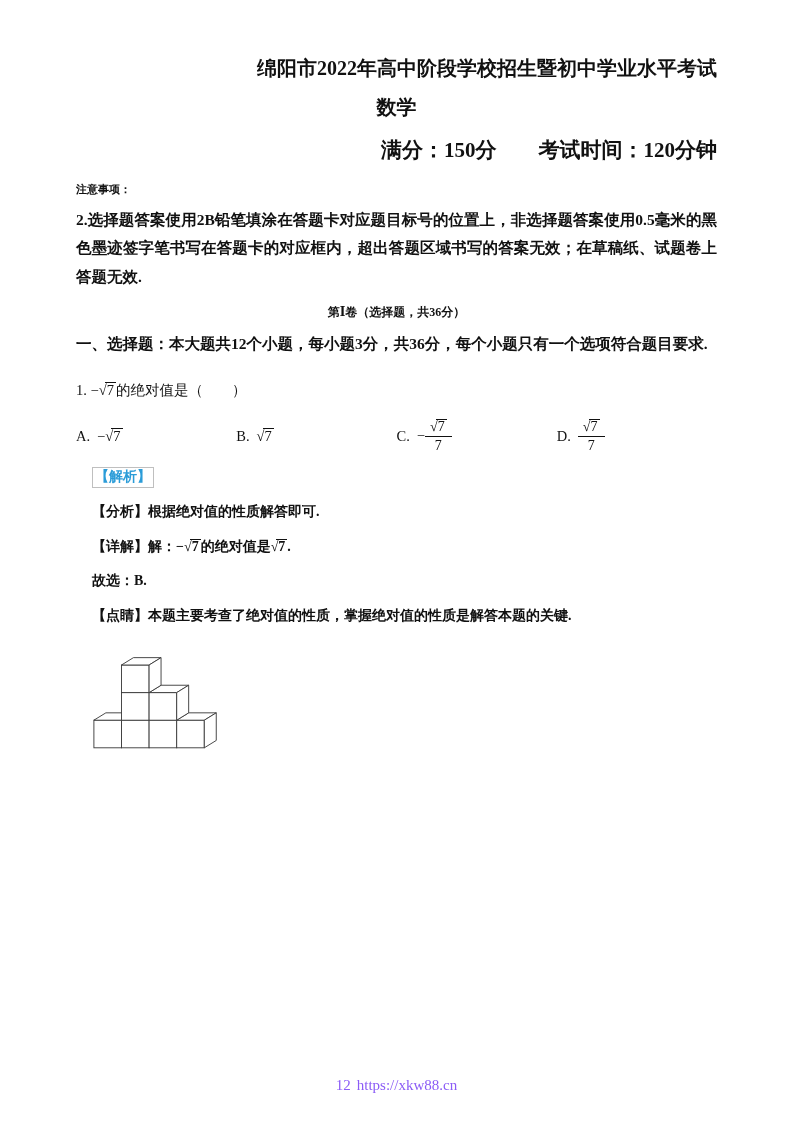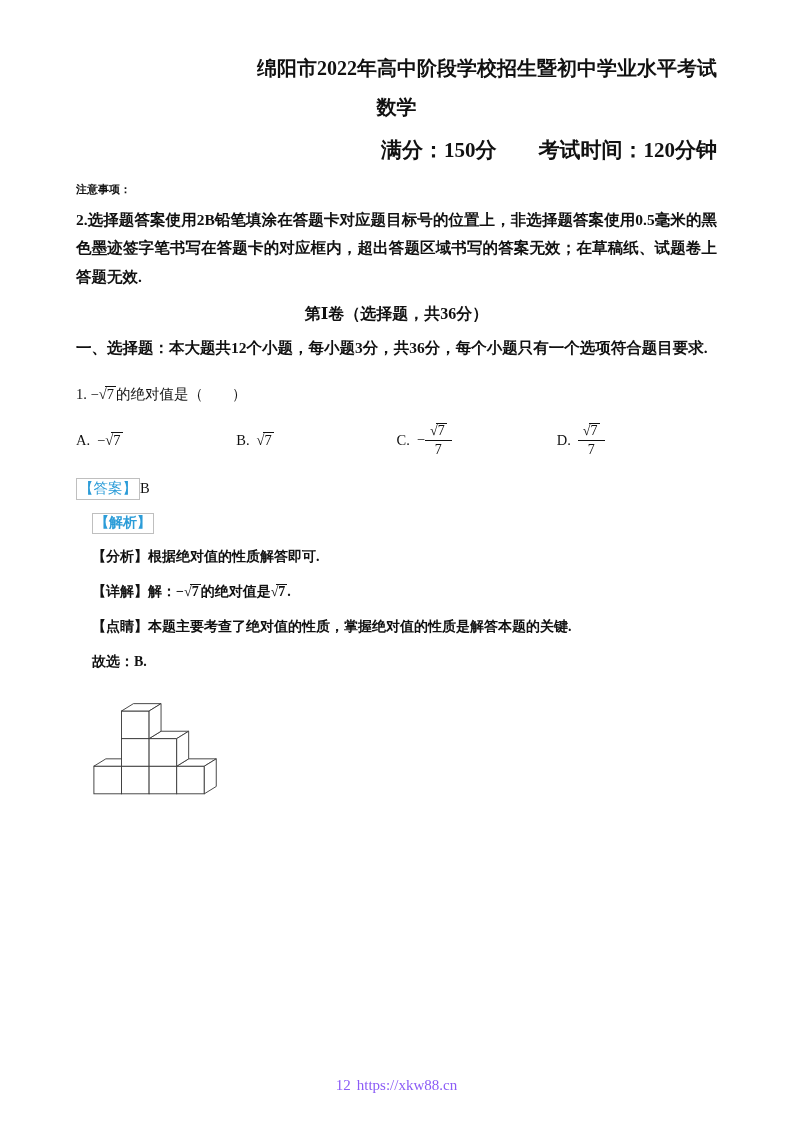--- a/index.html
+++ b/index.html
@@ -12,21 +12,21 @@
   }
   .page { padding: 54px 76px 0 76px; }
 
   .doc-title   { text-align: right; font-weight: 700; font-size: 20px; line-height: 1.4; }
   .doc-subject { text-align: center; font-weight: 700; font-size: 20px; margin-top: 12px; }
   .doc-meta    { text-align: right; font-weight: 700; font-size: 21px; margin-top: 15px; white-space: pre-wrap; }
 
   .notice-heading { font-weight: 700; font-size: 11px; margin-top: 17px; line-height: 1.6; }
   .notice-item    { font-weight: 700; font-size: 15.5px; line-height: 1.85; margin: 7px 0; text-align: justify; }
 
-  .section-title { text-align: center; font-weight: 700; font-size: 16px; margin-top: 12px; }
+  .section-title { text-align: center; font-weight: 700; font-size: 12px; margin-top: 12px; }
   .section-intro { font-weight: 700; font-size: 15.5px; line-height: 1.8; margin: 9px 0 0 0; text-align: justify; }
 
   .q { font-size: 14.5px; margin-top: 20px; line-height: 1.75; }
 
   .options { display: flex; margin-top: 16px; font-size: 14.5px; align-items: center; }
   .option  { flex: 1; display: flex; align-items: center; gap: 7px; }
 
   .ans-line { margin-top: 20px; font-size: 14.5px; }
   .exp-line { margin: 11px 0 0 16px; font-size: 14px; line-height: 1.7; font-weight: bold; }
 
@@ -90,35 +90,32 @@
     <div class="option">
       <span>C.</span>
       <span><span>−</span><span class="frac"><span class="num"><span class="sqrt"><span>√</span><span class="rad">7</span></span></span><span class="den">7</span></span></span>
     </div>
     <div class="option">
       <span>D.</span>
       <span><span></span><span class="frac"><span class="num"><span class="sqrt"><span>√</span><span class="rad">7</span></span></span><span class="den">7</span></span></span>
     </div>
   </div>
 
-  <div class="ans-line">
-    <span class="tag-box">【答案】</span><span>B</span>
-  </div>
 
   <div class="exp-line">
     <span class="tag-box">【解析】</span>
   </div>
 
   <p class="exp-line">【分析】根据绝对值的性质解答即可.</p>
 
   <p class="exp-line"><span>【详解】解：</span><span><span>−</span><span class="sqrt"><span>√</span><span class="rad">7</span></span></span><span>的绝对值是</span><span class="sqrt"><span>√</span><span class="rad">7</span></span><span>.</span></p>
 
+  <p class="exp-line">故选：B.</p>
+
   <p class="exp-line">【点睛】本题主要考查了绝对值的性质，掌握绝对值的性质是解答本题的关键.</p>
-
-  <p class="exp-line">故选：B.</p>
 
 
   <div class="figure-wrap">
     <svg class="figure" width="152" height="115" viewBox="0 0 165 125" fill="#ffffff" stroke="#3a3a3a" stroke-width="1" stroke-linejoin="miter">
 
       <rect x="15" y="85" width="30" height="30"></rect>
       <polygon points="15,85 28,77 58,77 45,85"></polygon>
       <rect x="45" y="85" width="30" height="30"></rect>
       <rect x="75" y="85" width="30" height="30"></rect>
       <rect x="105" y="85" width="30" height="30"></rect>

